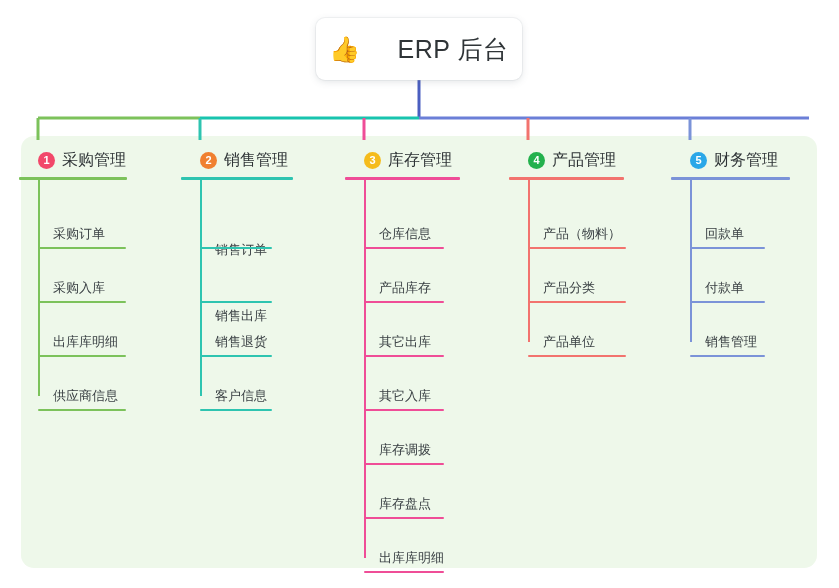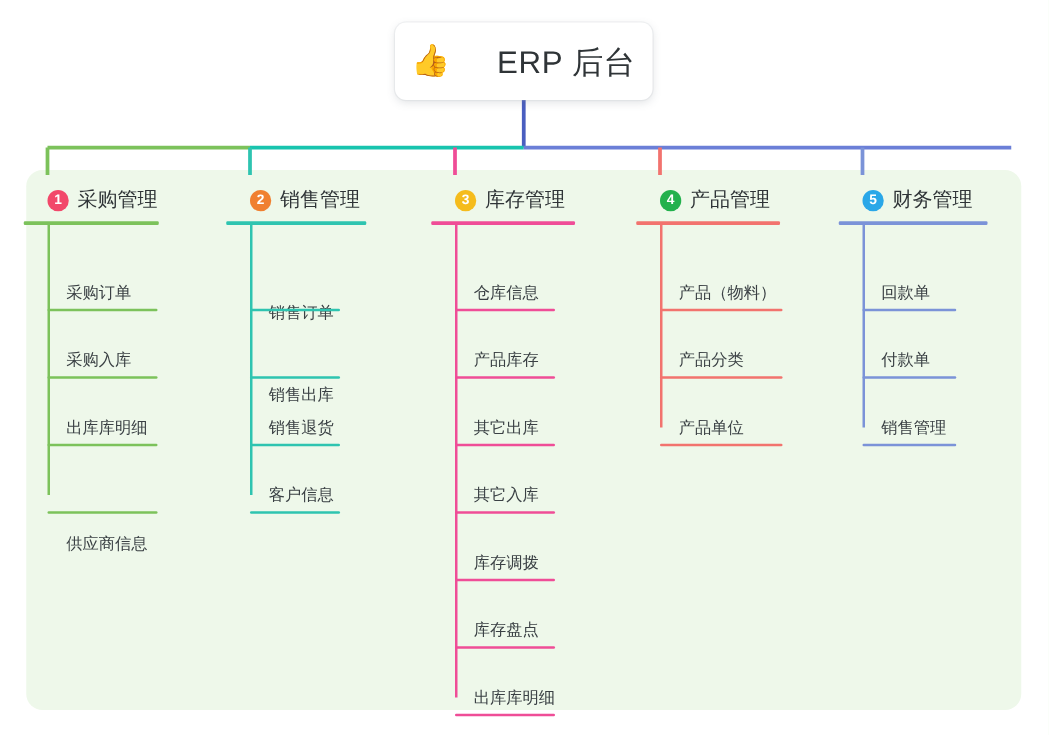--- a/index.html
+++ b/index.html
@@ -92,21 +92,21 @@
         </div>
         <div class="head-rule" style="background: rgb(124, 194, 91); width: 108px;"></div>
         <div class="items" style="height: 216px;">
           <div class="spine" style="background: rgb(124, 194, 91); top: 0px; height: 216px;"></div>
           <div class="item-label" style="top: 45px;">采购订单</div>
           <div class="item-rule" style="top: 67px; width: 88px; background: rgb(124, 194, 91);"></div>
           <div class="item-label" style="top: 99px;">采购入库</div>
           <div class="item-rule" style="top: 121px; width: 88px; background: rgb(124, 194, 91);"></div>
           <div class="item-label" style="top: 153px;">出库库明细</div>
           <div class="item-rule" style="top: 175px; width: 88px; background: rgb(124, 194, 91);"></div>
-          <div class="item-label" style="top: 207px; margin-top: 39px;">供应商信息</div>
+          <div class="item-label" style="top: 207px;">供应商信息</div>
           <div class="item-rule" style="top: 229px; width: 88px; background: rgb(124, 194, 91);"></div>
         </div>
       </div>
       <div class="column" style="left: 181px; top: 148px;">
         <div class="col-head">
           <span class="badge" style="background: rgb(240, 128, 48);">2</span>
           <span class="col-title">销售管理</span>
         </div>
         <div class="head-rule" style="background: rgb(46, 196, 176); width: 112px;"></div>
         <div class="items" style="height: 216px;">

